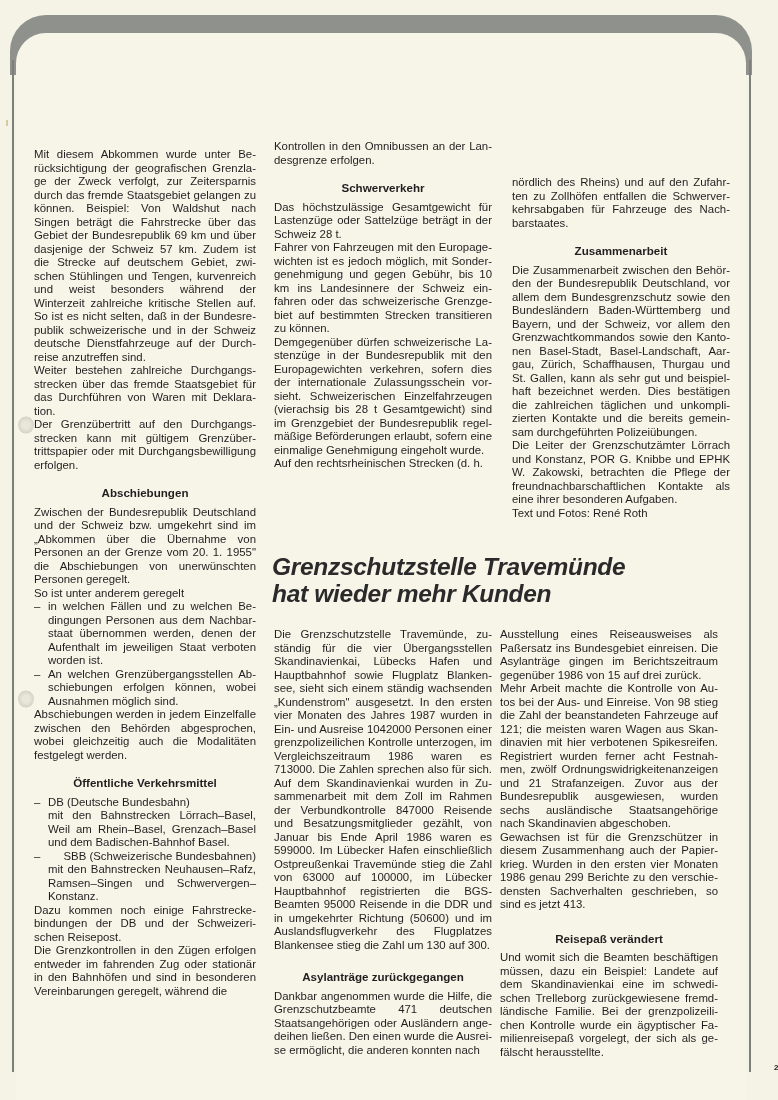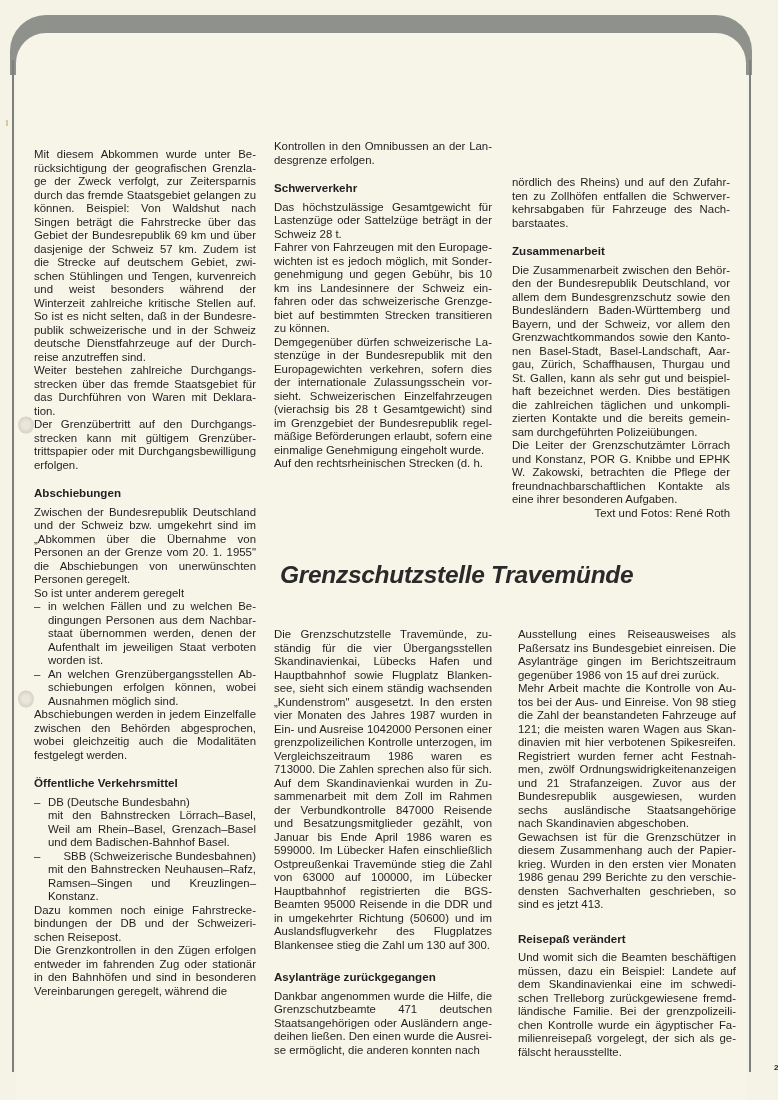--- a/index.html
+++ b/index.html
@@ -29,34 +29,34 @@
   }
   .col {
     position: absolute; font-size: 11.4px; line-height: 13.5px;
     text-align: justify; hyphens: manual;
   }
   .col p { margin: 0; }
   .col1 { left: 34px; top: 140px; width: 222px; margin-top: 8px; }
   .col2 { left: 274px; top: 140px; width: 218px; }
   .col3 { left: 512px; top: 140px; width: 218px; margin-top: 36px; }
   .col2b { left: 274px; top: 628px; width: 218px; }
-  .col3b { left: 518px; top: 628px; width: 218px; }
-  .h3 { font-weight: bold; font-size: 11.6px; margin: 14px 0 6px 0 !important; text-align: left; }
+  .col3b { left: 500px; top: 628px; width: 218px; }
+  .h3 { font-weight: bold; font-size: 11.6px; margin: 14px 0 6px 0 !important; text-align: center; }
   .dash { display: flex; }
   .dash .d { width: 14px; flex: none; }
   .dash .t { flex: 1; }
-  .credit { text-align: right; }
+  .credit { text-align: left; }
   .headline {
     position: absolute; left: 272px; top: 553px; width: 470px;
     font-family: "Liberation Sans", sans-serif;
     font-weight: bold; font-style: italic;
     font-size: 24.5px; line-height: 27px; letter-spacing: -0.3px;
     color: #2a2a2a;
   }
-  .headline div { margin: 8px; }
+  .headline div { margin: 0; }
   .page-number {
     position: absolute; left: 733px; top: 1063px;
     font-size: 8px; font-weight: bold; color: #222; padding-left: 41px;
   }
   .margin-mark {
     position: absolute; width: 16px; height: 18px; border-radius: 50%;
     background: radial-gradient(circle, #e9e6da 30%, #d6d2c4 70%, transparent 72%);
   }
   .speck { position: absolute; left: 6px; top: 120px; width: 2px; height: 6px; background: #d8c9a2; }
 </style>
@@ -92,21 +92,21 @@
     <span class="d">–</span>
     <span class="t">
       <span style="display:block;text-align:left">DB (Deutsche Bundesbahn)</span>
       <span style="display:block">mit den Bahnstrecken Lörrach–Basel, Weil am Rhein–Basel, Grenzach–Ba­sel und dem Badischen-Bahnhof Basel.</span>
     </span>
   </div>
   <div class="dash">
     <span class="d">–</span>
     <span class="t">
       <span style="display:block;text-align:right">SBB (Schweizerische Bundesbahnen)</span>
-      <span style="display:block">mit den Bahnstrecken Neuhausen–Rafz, Ramsen–Singen und Kreuzlin­gen–Konstanz.</span>
+      <span style="display:block">mit den Bahnstrecken Neuhausen–Rafz, Ramsen–Singen und Schwerver­gen–Konstanz.</span>
     </span>
   </div>
   <p>Dazu kommen noch einige Fahrstrecke­bindungen der DB und der Schweizeri­schen Reisepost.</p>
   <p>Die Grenzkontrollen in den Zügen erfolgen entweder im fahrenden Zug oder stationär in den Bahnhöfen und sind in besonderen Vereinbarungen geregelt, während die</p>
 </div>
 
 <div class="col col2">
   <p>Kontrollen in den Omnibussen an der Lan­desgrenze erfolgen.</p>
   <p class="h3">Schwerverkehr</p>
   <p>Das höchstzulässige Gesamtgewicht für Lastenzüge oder Sattelzüge beträgt in der Schweiz 28 t.</p>
@@ -118,20 +118,21 @@
 <div class="col col3">
   <p>nördlich des Rheins) und auf den Zufahr­ten zu Zollhöfen entfallen die Schwerver­kehrsabgaben für Fahrzeuge des Nach­barstaates.</p>
   <p class="h3">Zusammenarbeit</p>
   <p>Die Zusammenarbeit zwischen den Behör­den der Bundesrepublik Deutschland, vor allem dem Bundesgrenzschutz sowie den Bundesländern Baden-Württemberg und Bayern, und der Schweiz, vor allem den Grenzwachtkommandos sowie den Kanto­nen Basel-Stadt, Basel-Landschaft, Aar­gau, Zürich, Schaffhausen, Thurgau und St. Gallen, kann als sehr gut und beispiel­haft bezeichnet werden. Dies bestätigen die zahlreichen täglichen und unkompli­zierten Kontakte und die bereits gemein­sam durchgeführten Polizeiübungen.</p>
   <p>Die Leiter der Grenzschutzämter Lörrach und Konstanz, POR G. Knibbe und EPHK W. Zakowski, betrachten die Pflege der freundnachbarschaftlichen Kontakte als eine ihrer besonderen Aufgaben.</p>
   <p class="credit">Text und Fotos: René Roth</p>
 </div>
 
 <div class="headline">
   <div>Grenzschutzstelle Travemünde</div>
+  <div>hat wieder mehr Kunden</div>
 </div>
 
 <div class="col col2b">
   <p>Die Grenzschutzstelle Travemünde, zu­ständig für die vier Übergangsstellen Skandinavienkai, Lübecks Hafen und Hauptbahnhof sowie Flugplatz Blanken­see, sieht sich einem ständig wachsenden „Kundenstrom" ausgesetzt. In den ersten vier Monaten des Jahres 1987 wurden in Ein- und Ausreise 1042000 Personen ei­ner grenzpolizeilichen Kontrolle unterzo­gen, im Vergleichszeitraum 1986 waren es 713000. Die Zahlen sprechen also für sich. Auf dem Skandinavienkai wurden in Zu­sammenarbeit mit dem Zoll im Rahmen der Verbundkontrolle 847000 Reisende und Besatzungsmitglieder gezählt, von Januar bis Ende April 1986 waren es 599000. Im Lübecker Hafen einschließlich Ostpreu­ßenkai Travemünde stieg die Zahl von 63000 auf 100000, im Lübecker Haupt­bahnhof registrierten die BGS-Beamten 95000 Reisende in die DDR und in umge­kehrter Richtung (50600) und im Aus­landsflugverkehr des Flugplatzes Blanken­see stieg die Zahl um 130 auf 300.</p>
   <p class="h3" style="margin-top:18px !important">Asylanträge zurückgegangen</p>
   <p>Dankbar angenommen wurde die Hilfe, die Grenzschutzbeamte 471 deutschen Staatsangehörigen oder Ausländern ange­deihen ließen. Den einen wurde die Ausrei­se ermöglicht, die anderen konnten nach</p>
 </div>
 
 <div class="col col3b">
   <p>Ausstellung eines Reiseausweises als Paßersatz ins Bundesgebiet einreisen. Die Asylanträge gingen im Berichtszeitraum gegenüber 1986 von 15 auf drei zurück.</p>

